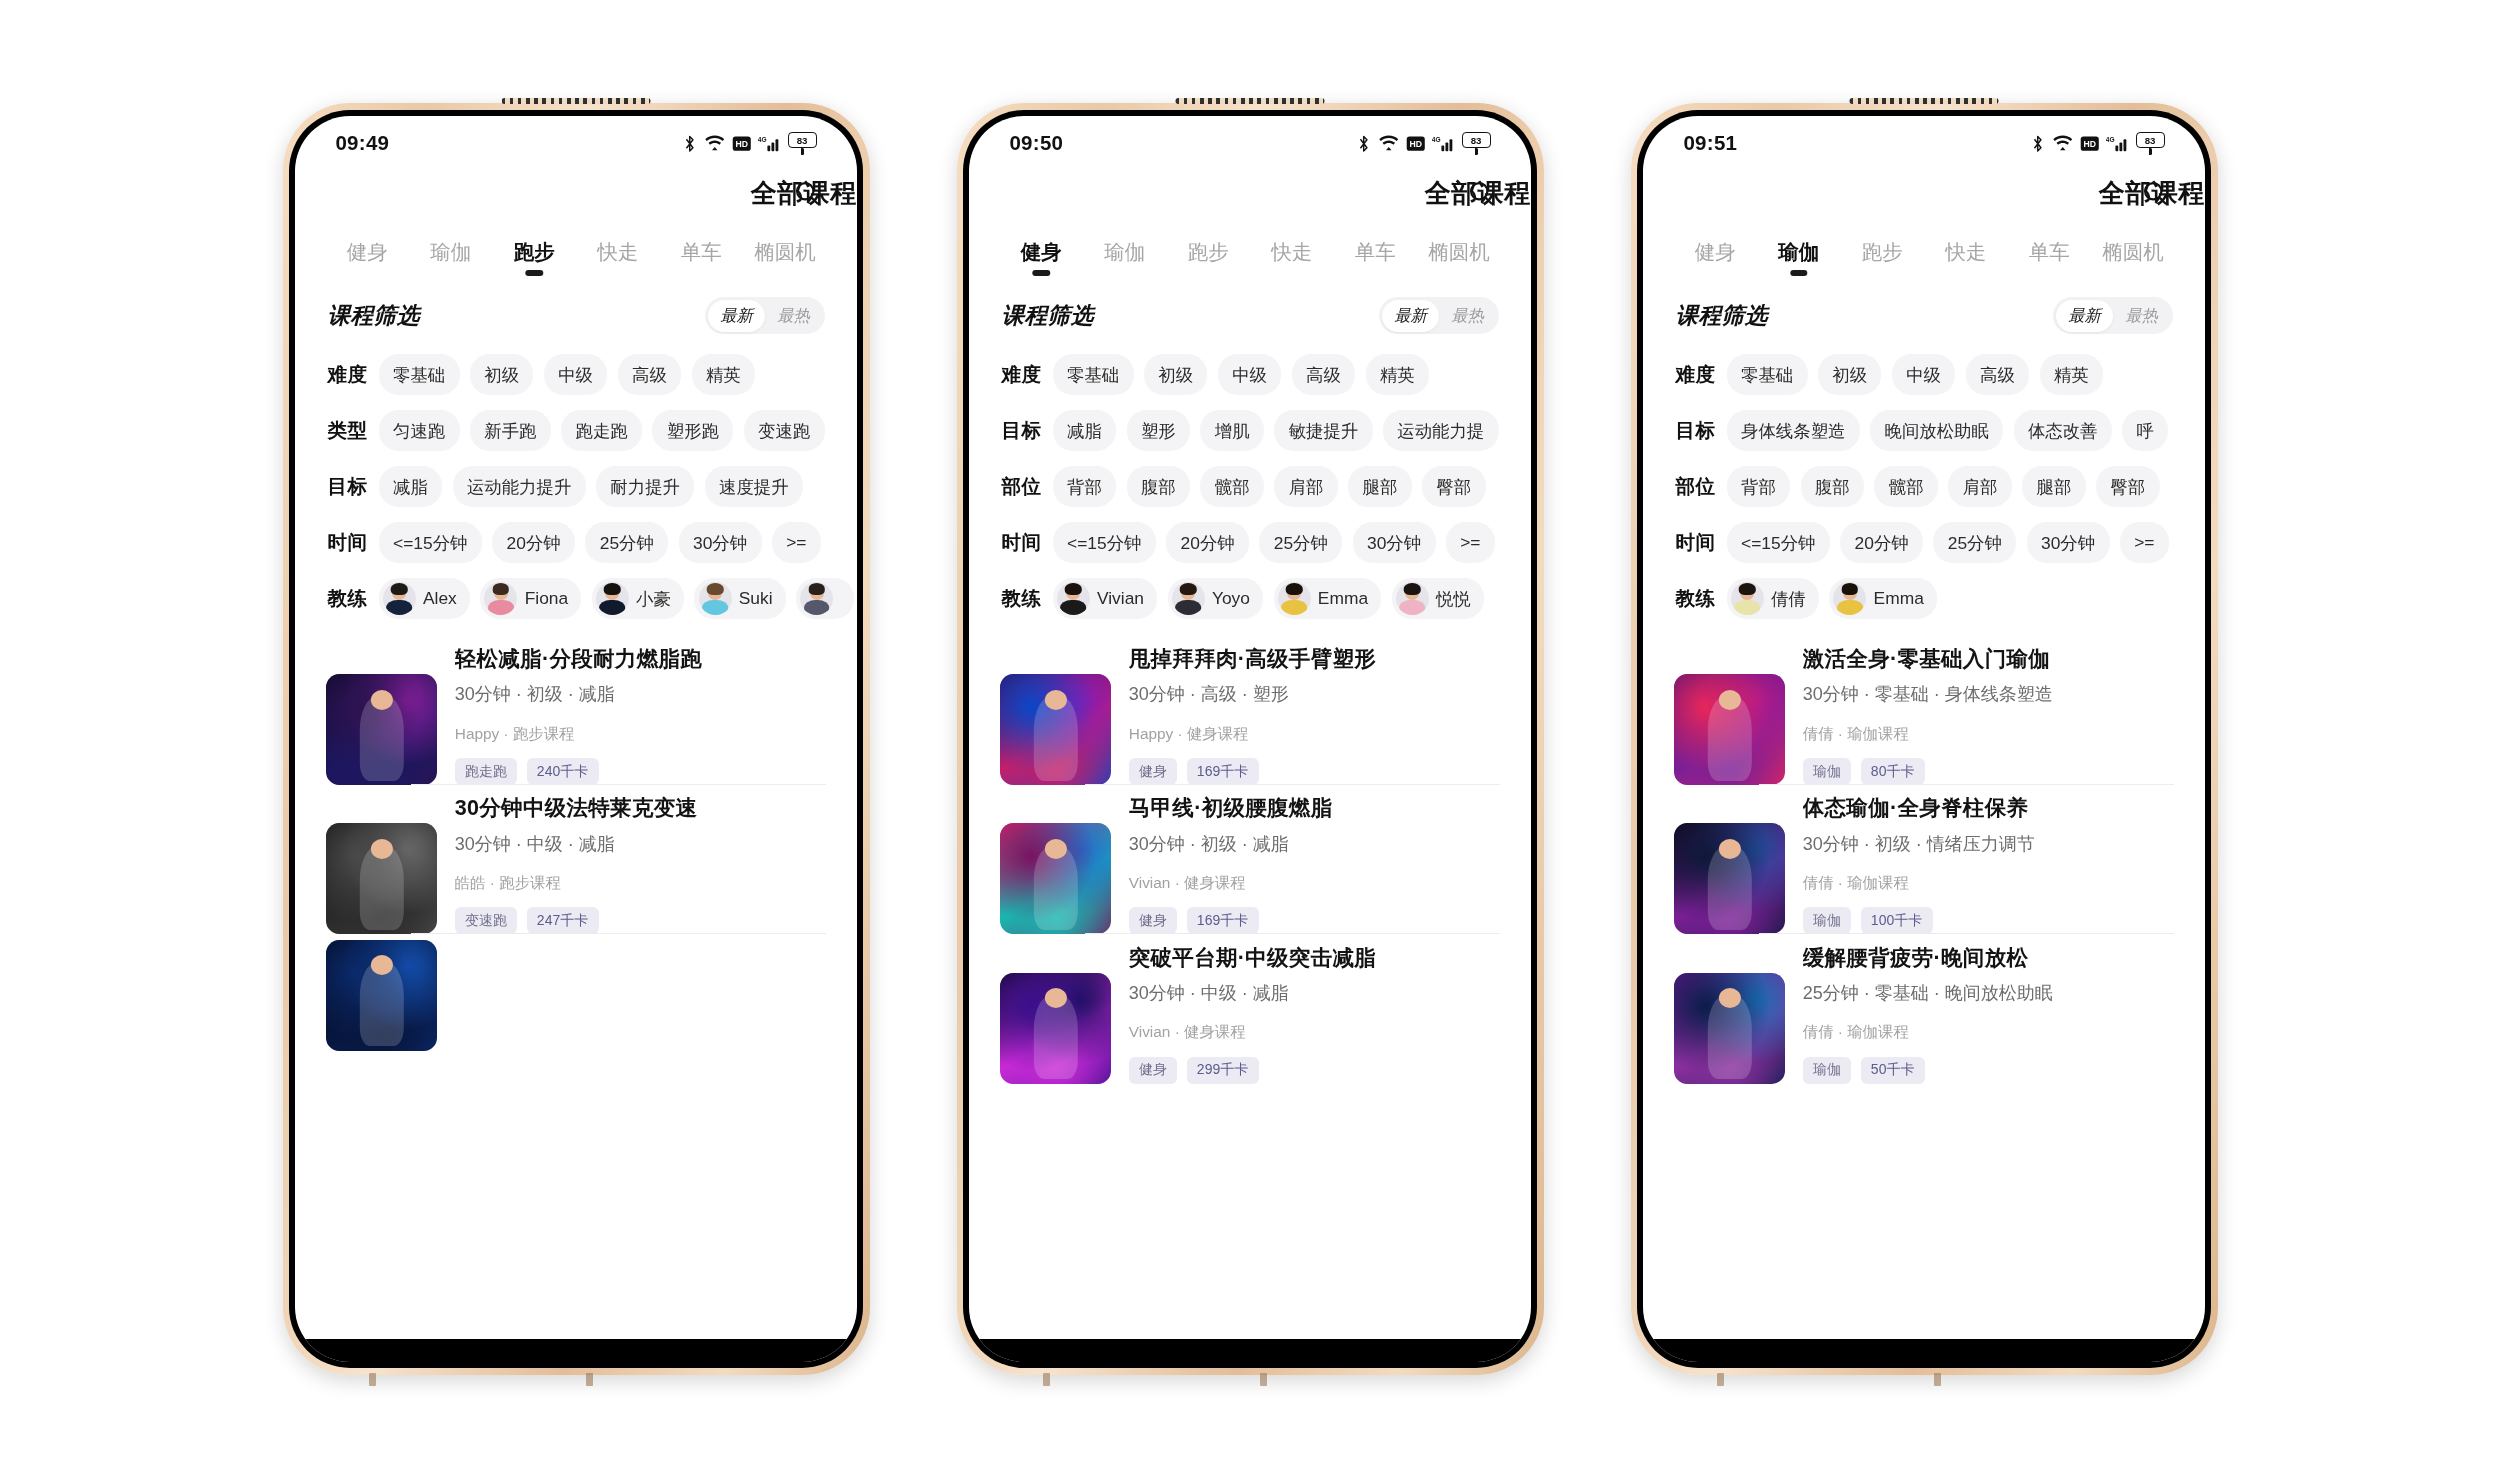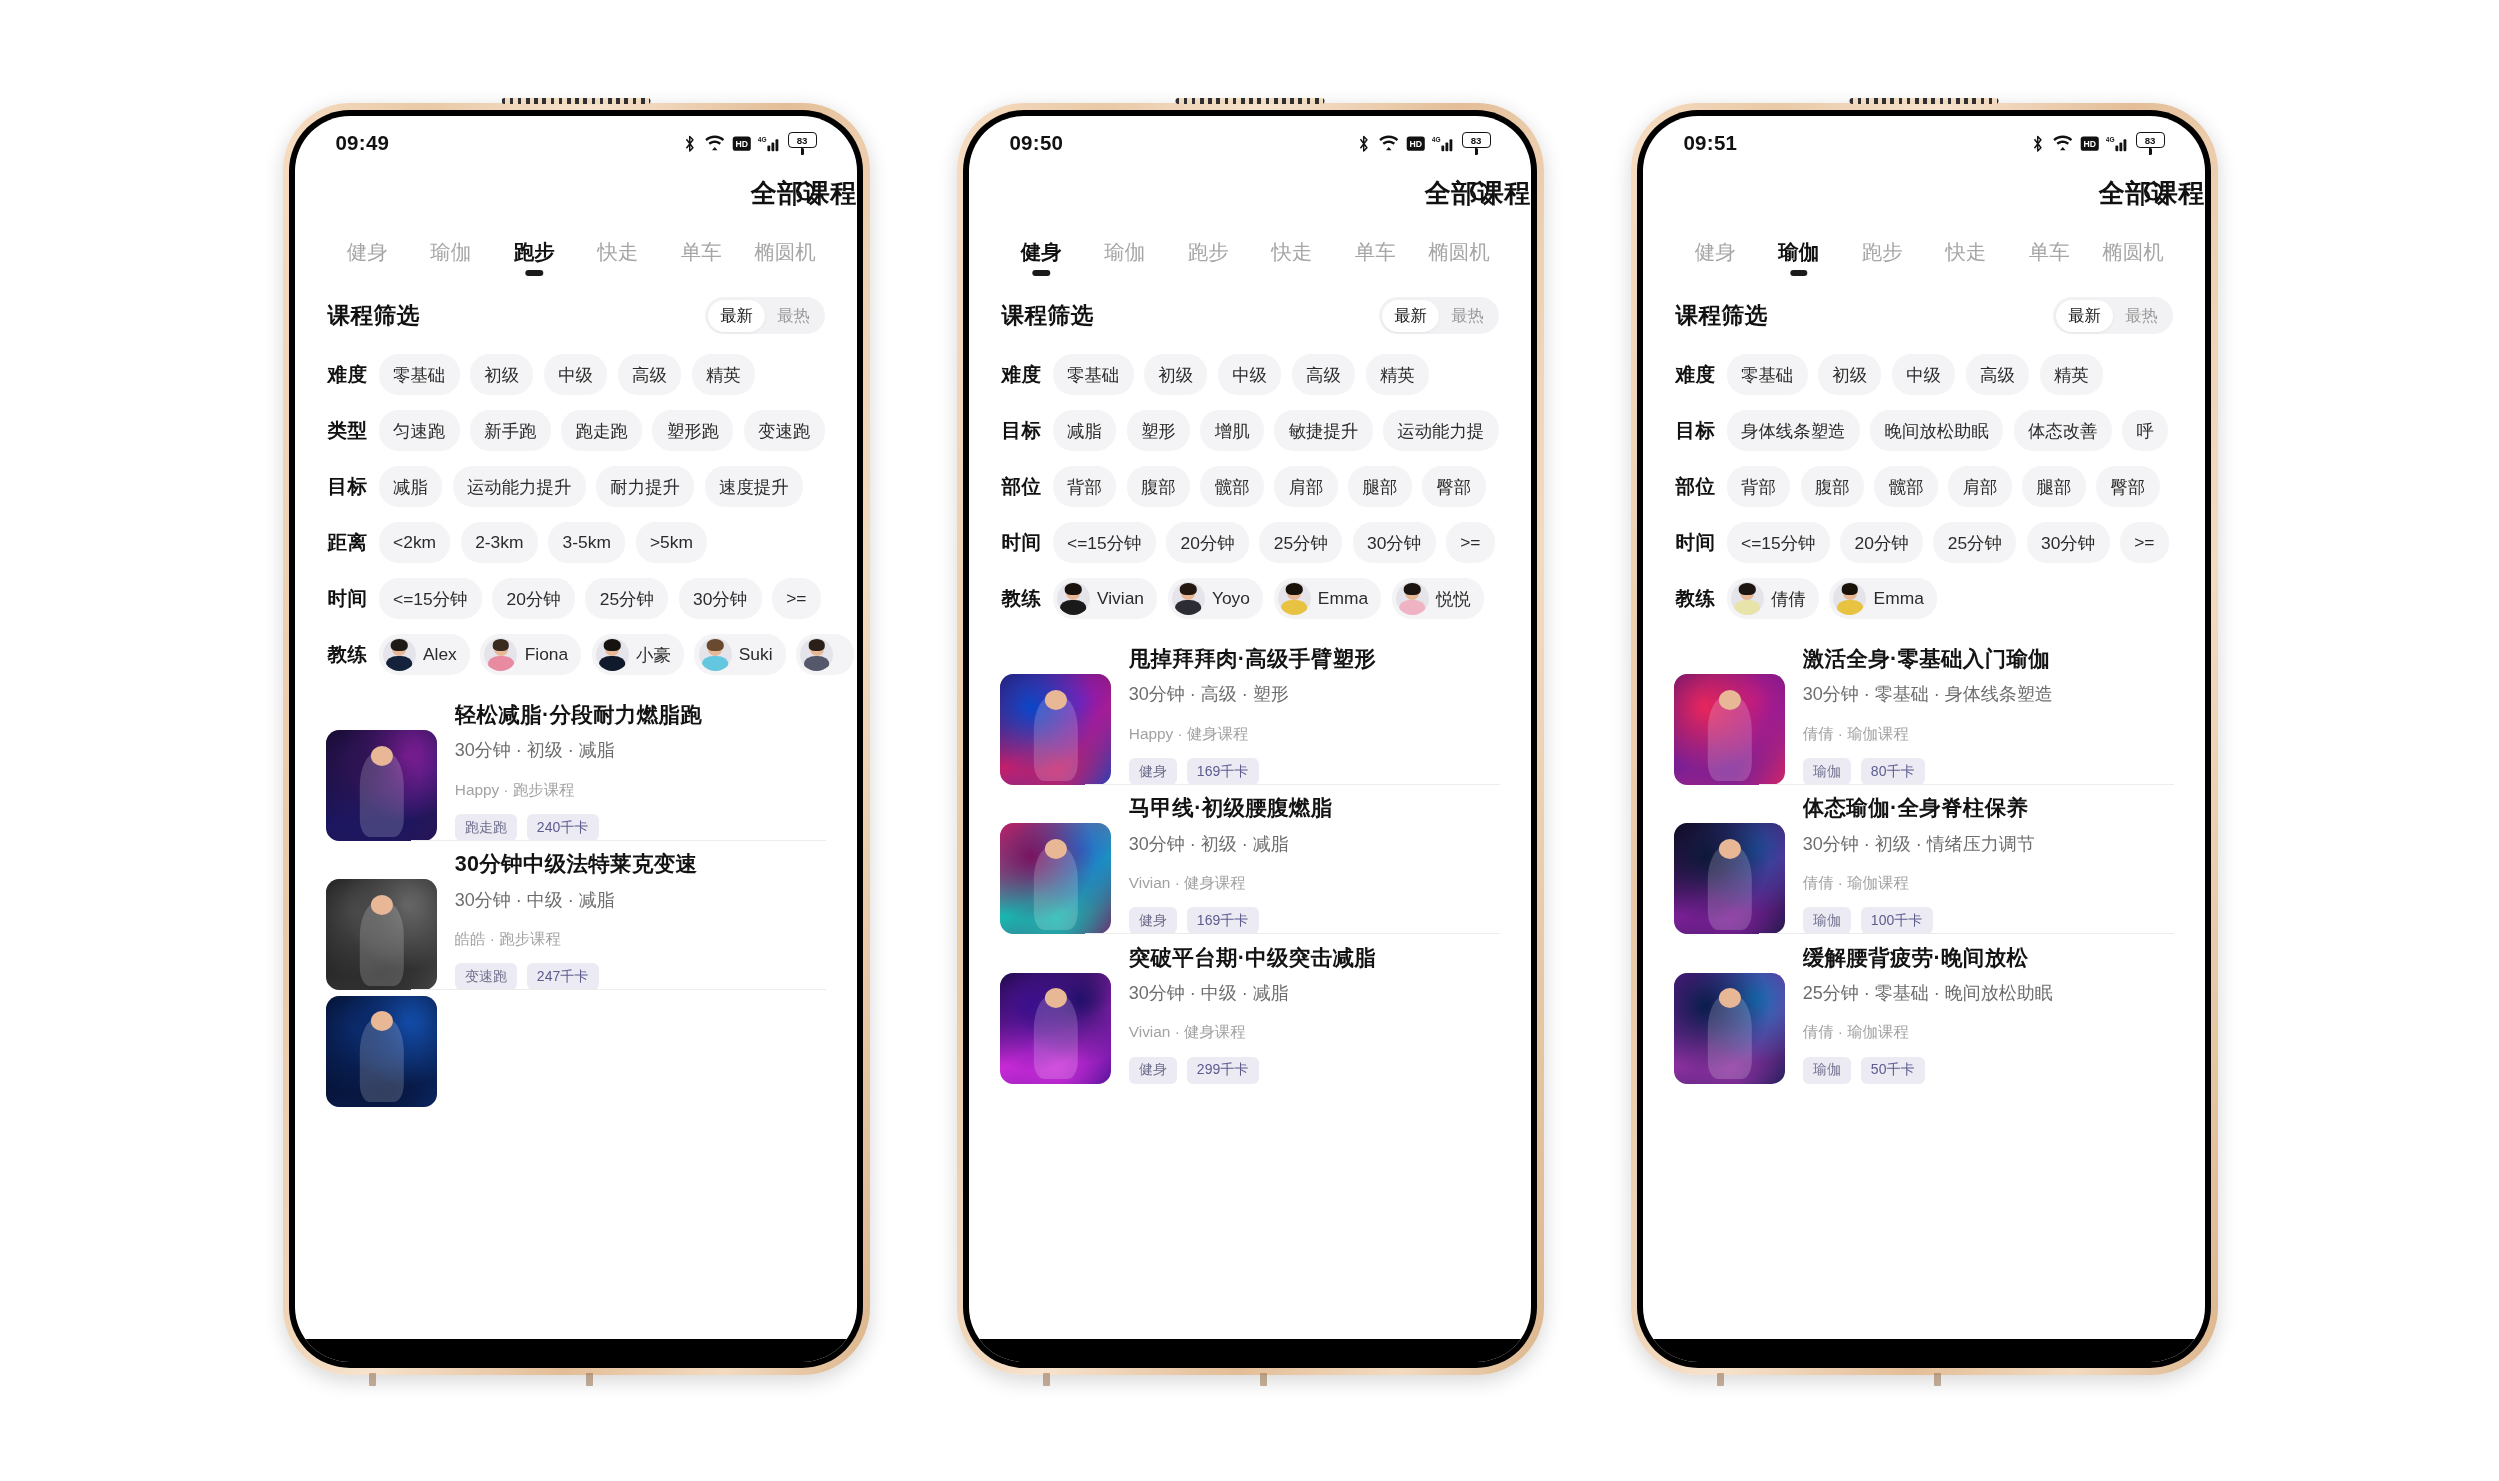--- a/index.html
+++ b/index.html
@@ -135,20 +135,21 @@
     bottom: 3.1px;
     width: 17.4px; height: 5.6px;
     border-radius: 3.1px;
     background: #1b1b1b;
   }
 
   
   .filter-head {
     display: flex; align-items: center; justify-content: space-between;
     padding: 18.5px 32px 5.1px 32px;
+    font-style: italic;
   }
   .filter-title { font-size: 22.6px; font-weight: bold; color: #111; letter-spacing: 0.5px; }
   .sort-toggle {
     display: flex; align-items: center;
     background: #f2f2f4;
     border-radius: 22.6px;
     padding: 2.6px;
     height: 37px;
   }
   .sort-opt {
@@ -377,29 +378,20 @@
                 <div class="chip">变速跑</div>
               </div>
             </div>
             <div class="frow">
               <div class="frow-label">目标</div>
               <div class="chips">
                 <div class="chip">减脂</div>
                 <div class="chip">运动能力提升</div>
                 <div class="chip">耐力提升</div>
                 <div class="chip">速度提升</div>
-              </div>
-            </div>
-            <div class="frow">
-              <div class="frow-label">距离</div>
-              <div class="chips">
-                <div class="chip">&lt;2km</div>
-                <div class="chip">2-3km</div>
-                <div class="chip">3-5km</div>
-                <div class="chip">&gt;5km</div>
               </div>
             </div>
             <div class="frow">
               <div class="frow-label">时间</div>
               <div class="chips">
                 <div class="chip">&lt;=15分钟</div>
                 <div class="chip">20分钟</div>
                 <div class="chip">25分钟</div>
                 <div class="chip">30分钟</div>
                 <div class="chip">&gt;=</div>

